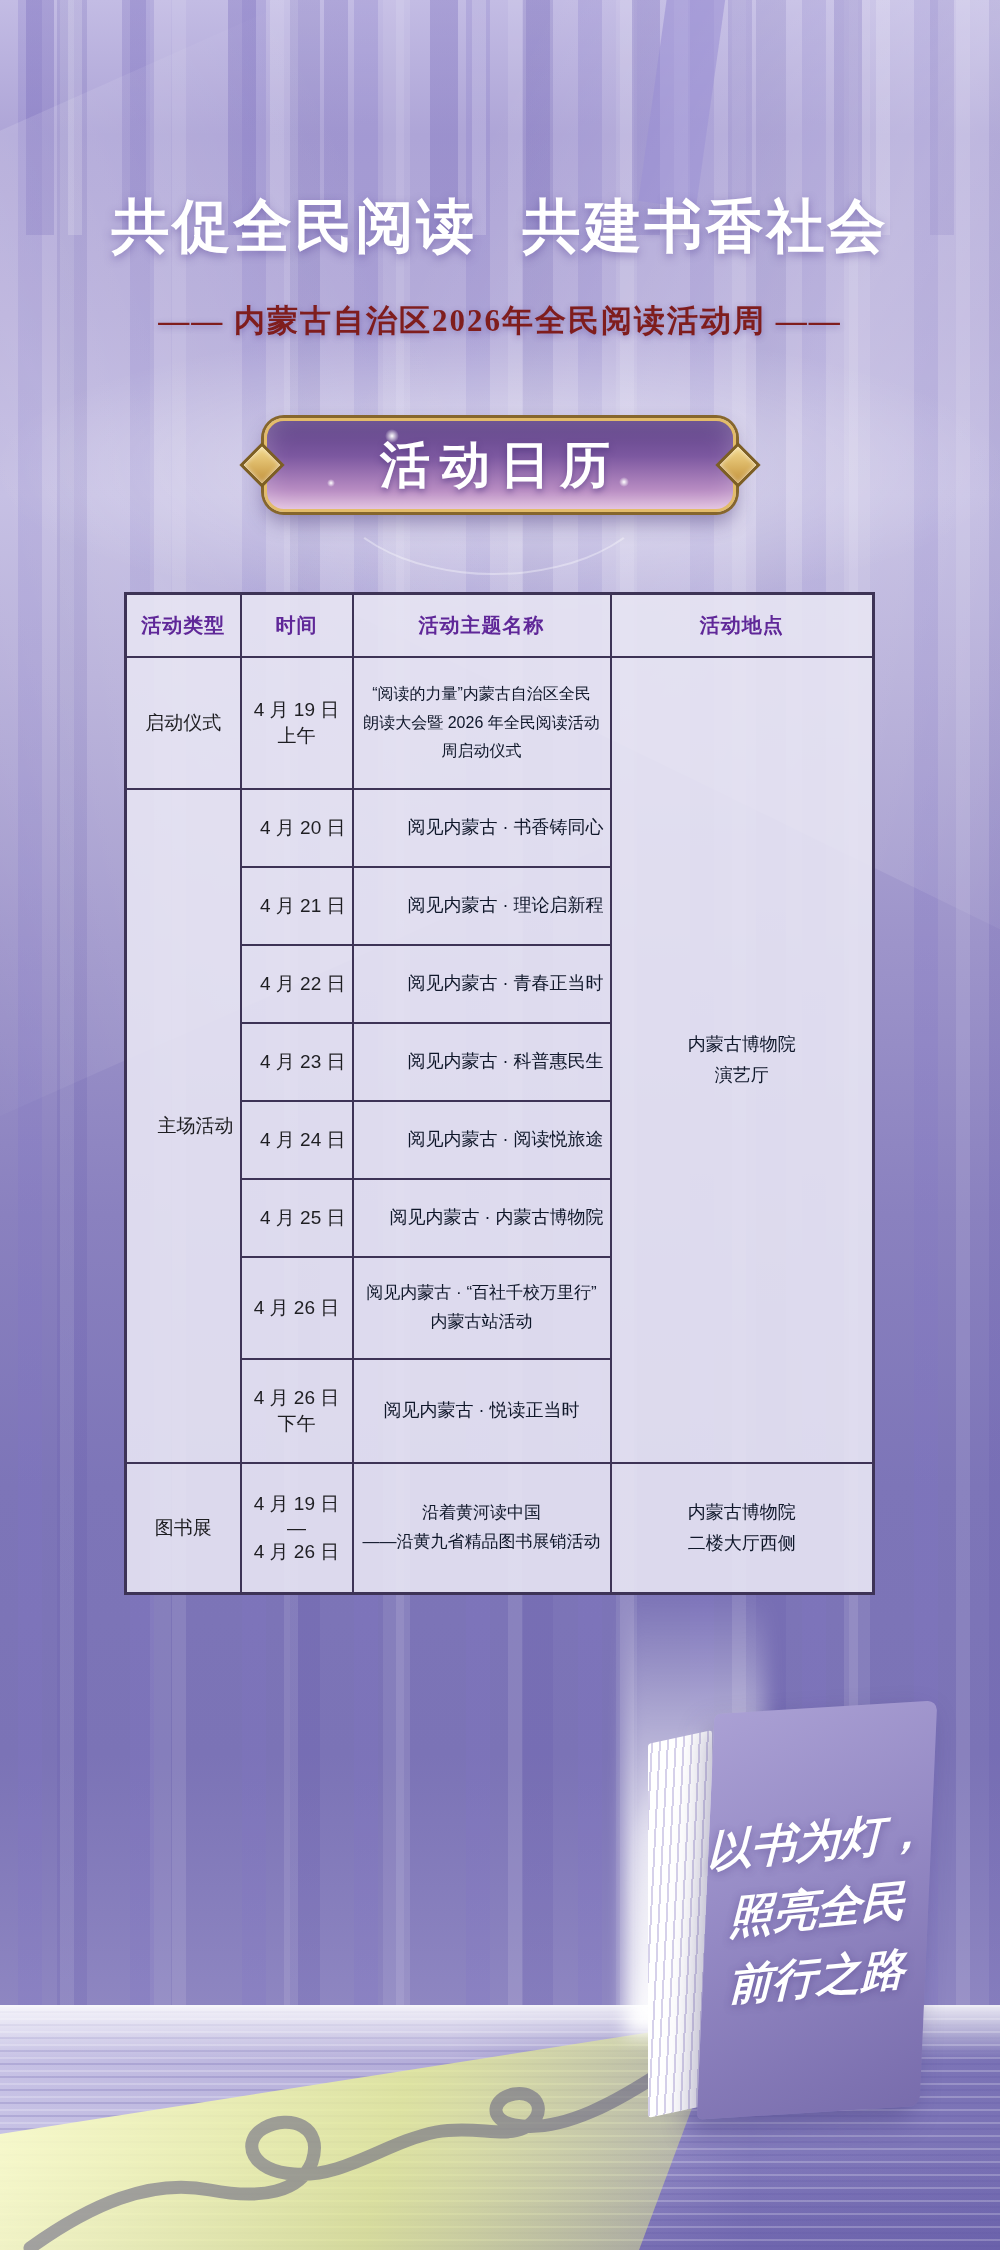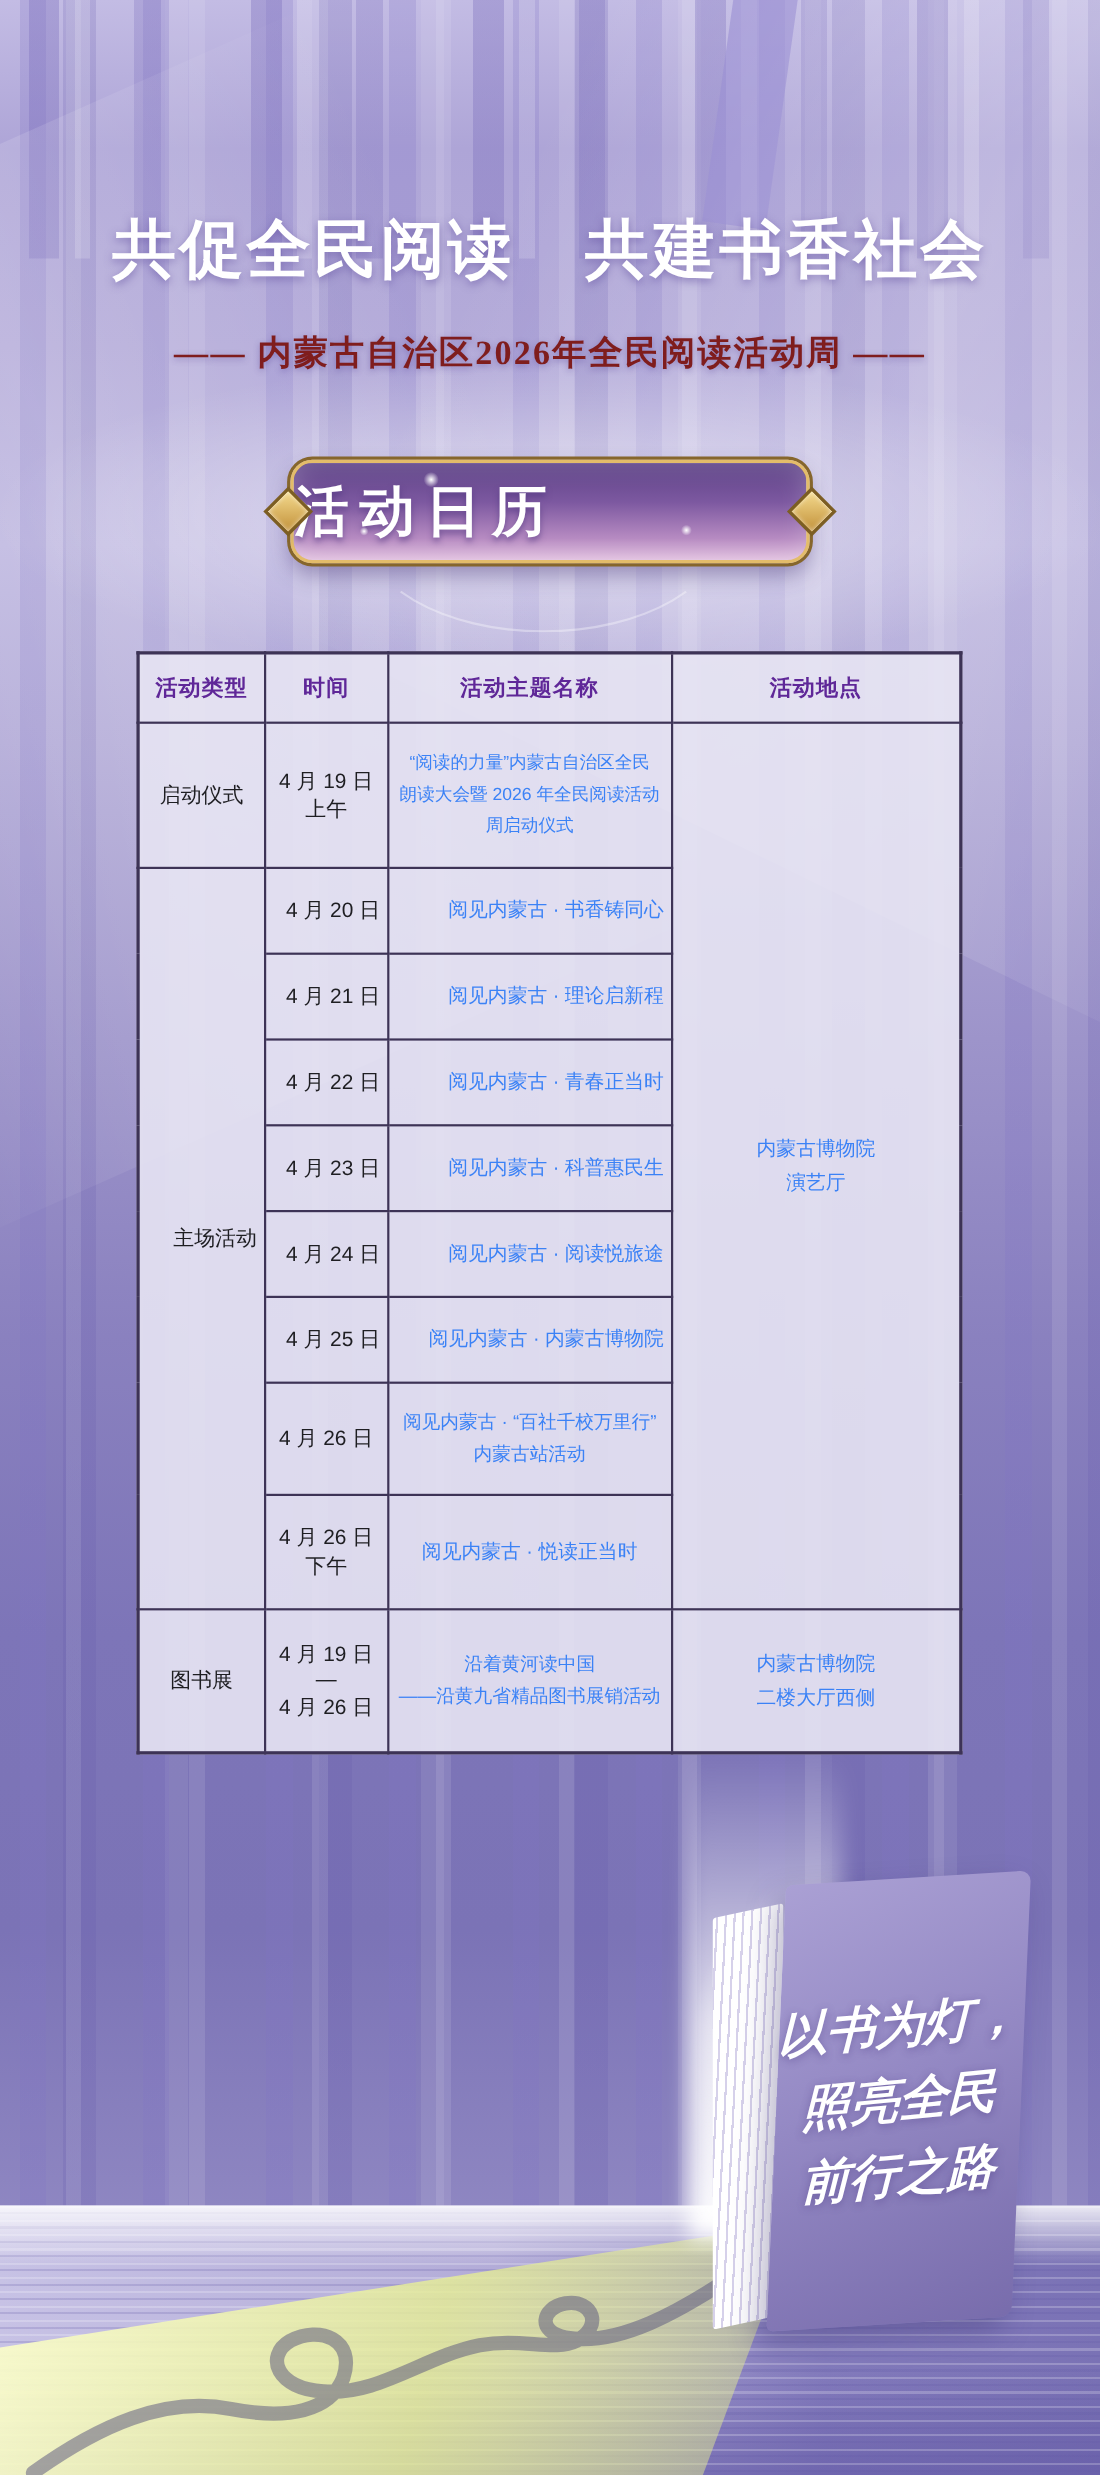--- a/index.html
+++ b/index.html
@@ -27,52 +27,52 @@
     background:rgba(146,135,209,.6);transform:rotate(8deg);transform-origin:top center;}
   .beam{position:absolute;z-index:2;pointer-events:none;}
   .beam-a{left:420px;top:-80px;width:920px;height:900px;transform:rotate(26deg);
     background:linear-gradient(90deg, rgba(255,255,255,0) 0%, rgba(255,255,255,.22) 45%, rgba(255,255,255,0) 100%);}
   .beam-b{left:-260px;top:120px;width:760px;height:900px;transform:rotate(-24deg);
     background:linear-gradient(90deg, rgba(255,255,255,0) 0%, rgba(255,255,255,.16) 50%, rgba(255,255,255,0) 100%);}
   .mist{position:absolute;left:0;top:330px;width:100%;height:280px;z-index:2;
     background:radial-gradient(ellipse at 50% 50%, rgba(255,255,255,.5) 0%, rgba(255,255,255,0) 72%);}
   
   .title{position:absolute;left:0;top:188px;width:100%;z-index:5;text-align:center;
-    font-family:Liberation Mono, monospace;font-weight:bold;font-size:58px;color:#ffffff;
+    font-family:Liberation Sans, sans-serif;font-weight:bold;font-size:58px;color:#ffffff;
     letter-spacing:3px;word-spacing:26px;text-shadow:0 3px 8px rgba(86,66,150,.5);}
   .subtitle{position:absolute;left:0;top:300px;width:100%;z-index:5;text-align:center;
     font-family:"Liberation Serif","DejaVu Serif",serif;font-weight:bold;font-size:31px;color:#7f1d1d;
     letter-spacing:2px;text-shadow:0 2px 6px rgba(86,66,150,.45);}
   
   .badge{position:absolute;left:50%;top:418px;transform:translateX(-50%);
     width:466px;height:88px;z-index:5;border-radius:20px;
     background:linear-gradient(180deg,#5e4387 0%, #7c58a0 40%, #b78bc2 78%, #e0bede 100%);
     border:3px solid #e3bc6a;
     box-shadow:0 0 0 3px #86662c, 0 10px 20px rgba(62,44,110,.45), inset 0 0 24px rgba(255,255,255,.22);
-    display:flex;align-items:center;justify-content:flex-start;}
+    display:flex;align-items:center;justify-content:center;}
   .badge::before{content:"";position:absolute;left:60px;top:-40px;width:330px;height:190px;
     border:2px solid transparent;border-bottom-color:rgba(255,255,255,.35);border-radius:50%;}
   .badge-text{font-family:"Liberation Sans","DejaVu Sans",sans-serif;font-weight:bold;font-size:50px;
     color:#ffffff;letter-spacing:10px;text-shadow:0 3px 6px rgba(70,45,120,.55);}
   .diamond{position:absolute;top:50%;width:26px;height:26px;margin-top:-13px;
     background:linear-gradient(135deg,#f4da8e,#c2913a);transform:rotate(45deg);
     box-shadow:0 0 0 3px #7c5e24, inset 0 0 5px rgba(255,255,255,.6);}
   .diamond.left{left:-18px;} .diamond.right{right:-18px;}
   .spark{position:absolute;border-radius:50%;background:radial-gradient(circle,#ffffff 0%, rgba(255,255,255,0) 70%);}
   .spark.s1{left:118px;top:8px;width:14px;height:14px;}
   .spark.s2{left:352px;top:56px;width:10px;height:10px;}
   .spark.s3{left:60px;top:58px;width:8px;height:8px;}
   
   .schedule{position:absolute;left:124px;top:592px;z-index:5;border-collapse:collapse;table-layout:fixed;
     background:rgba(231,228,243,.9);border:3px solid #3d3356;padding-left:32px;}
   .schedule th,.schedule td{border:2px solid #3d3356;padding:4px 6px;text-align:center;vertical-align:middle;}
   .schedule th{height:53px;font-size:20px;font-weight:bold;color:#5f2798;letter-spacing:1px;}
   .pre{white-space:pre-line;}
   .c-black{color:#1e1e22;font-size:19px;}
-  .c-blue{color:#3b82f6;font-size:18px;line-height:1.75;}
+  .c-blue{color:#0f172a;font-size:18px;line-height:1.75;}
   .c-blue.small{font-size:16px;line-height:1.8;}
   .c-blue.mid{font-size:17px;line-height:1.7;}
   .r-launch td{height:122px;}
   .r-ev td{height:68px;text-align:right;}
   .r-ev8 td{height:92px;}
   .r-ev9 td{height:94px;}
   .r-fair td{height:120px;}
   
   .floor{position:absolute;left:0;top:2005px;width:100%;height:245px;z-index:3;
     background:

